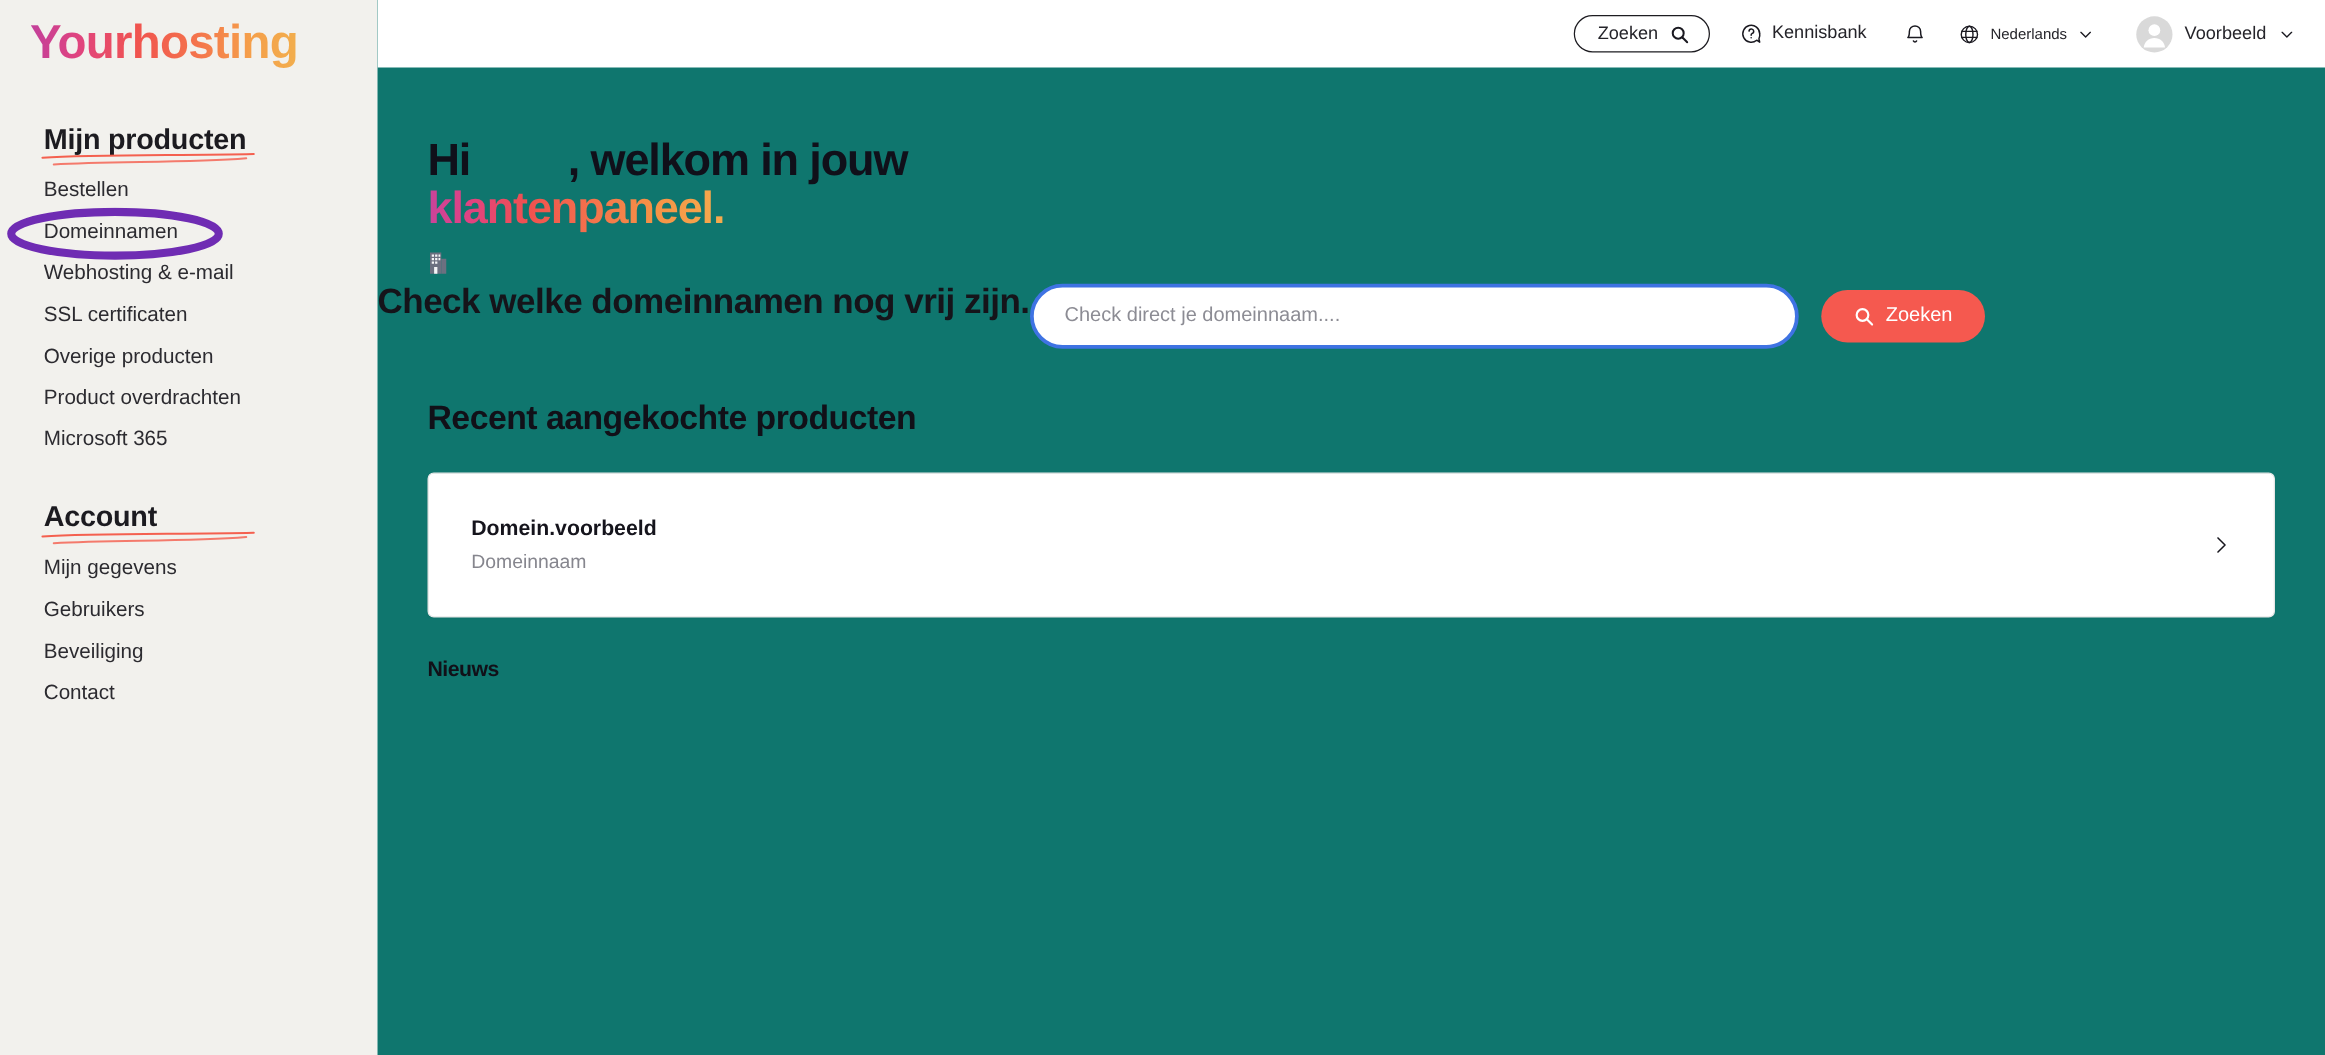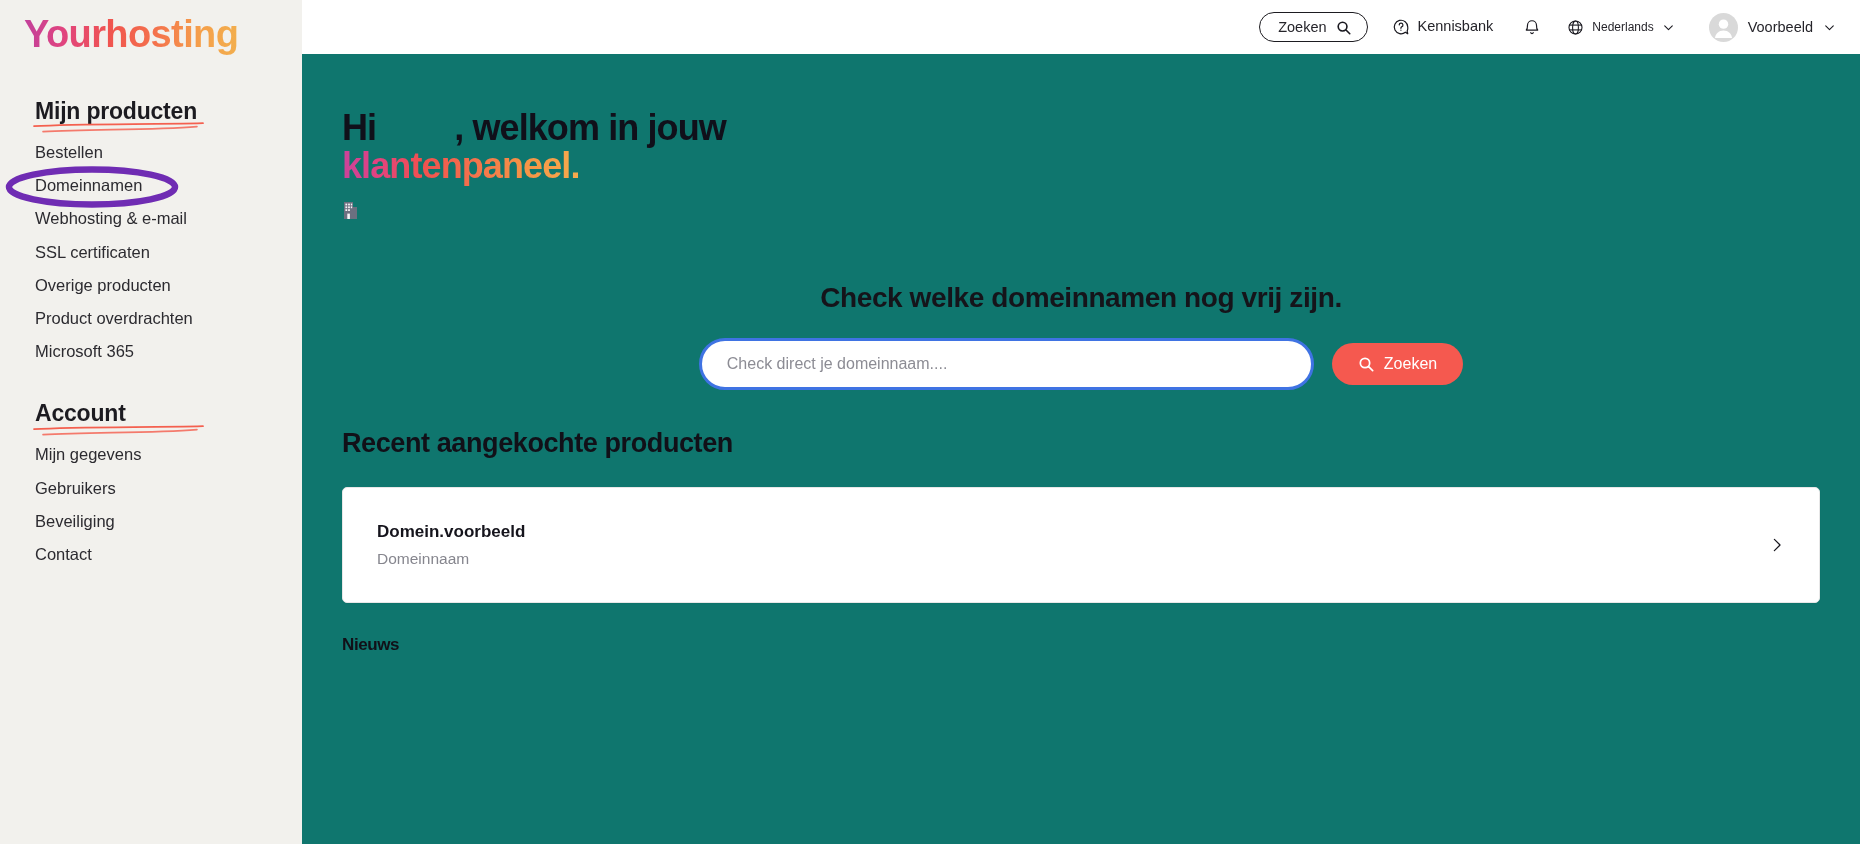--- a/index.html
+++ b/index.html
@@ -189,23 +189,21 @@
     color: transparent;
     -webkit-text-fill-color: transparent;
   }
   .hero-icon {
     margin-top: 16px;
     display: block;
   }
 
   
   .domain-check {
-    margin-top: 58px;
     display: flex;
-    flex-direction: column;
     align-items: center;
   }
   .domain-check h2 {
     margin: 0 0 24px 0;
     font-size: 28px;
     font-weight: 600;
     color: #15141a;
     letter-spacing: -0.4px;
   }
   .domain-row {

